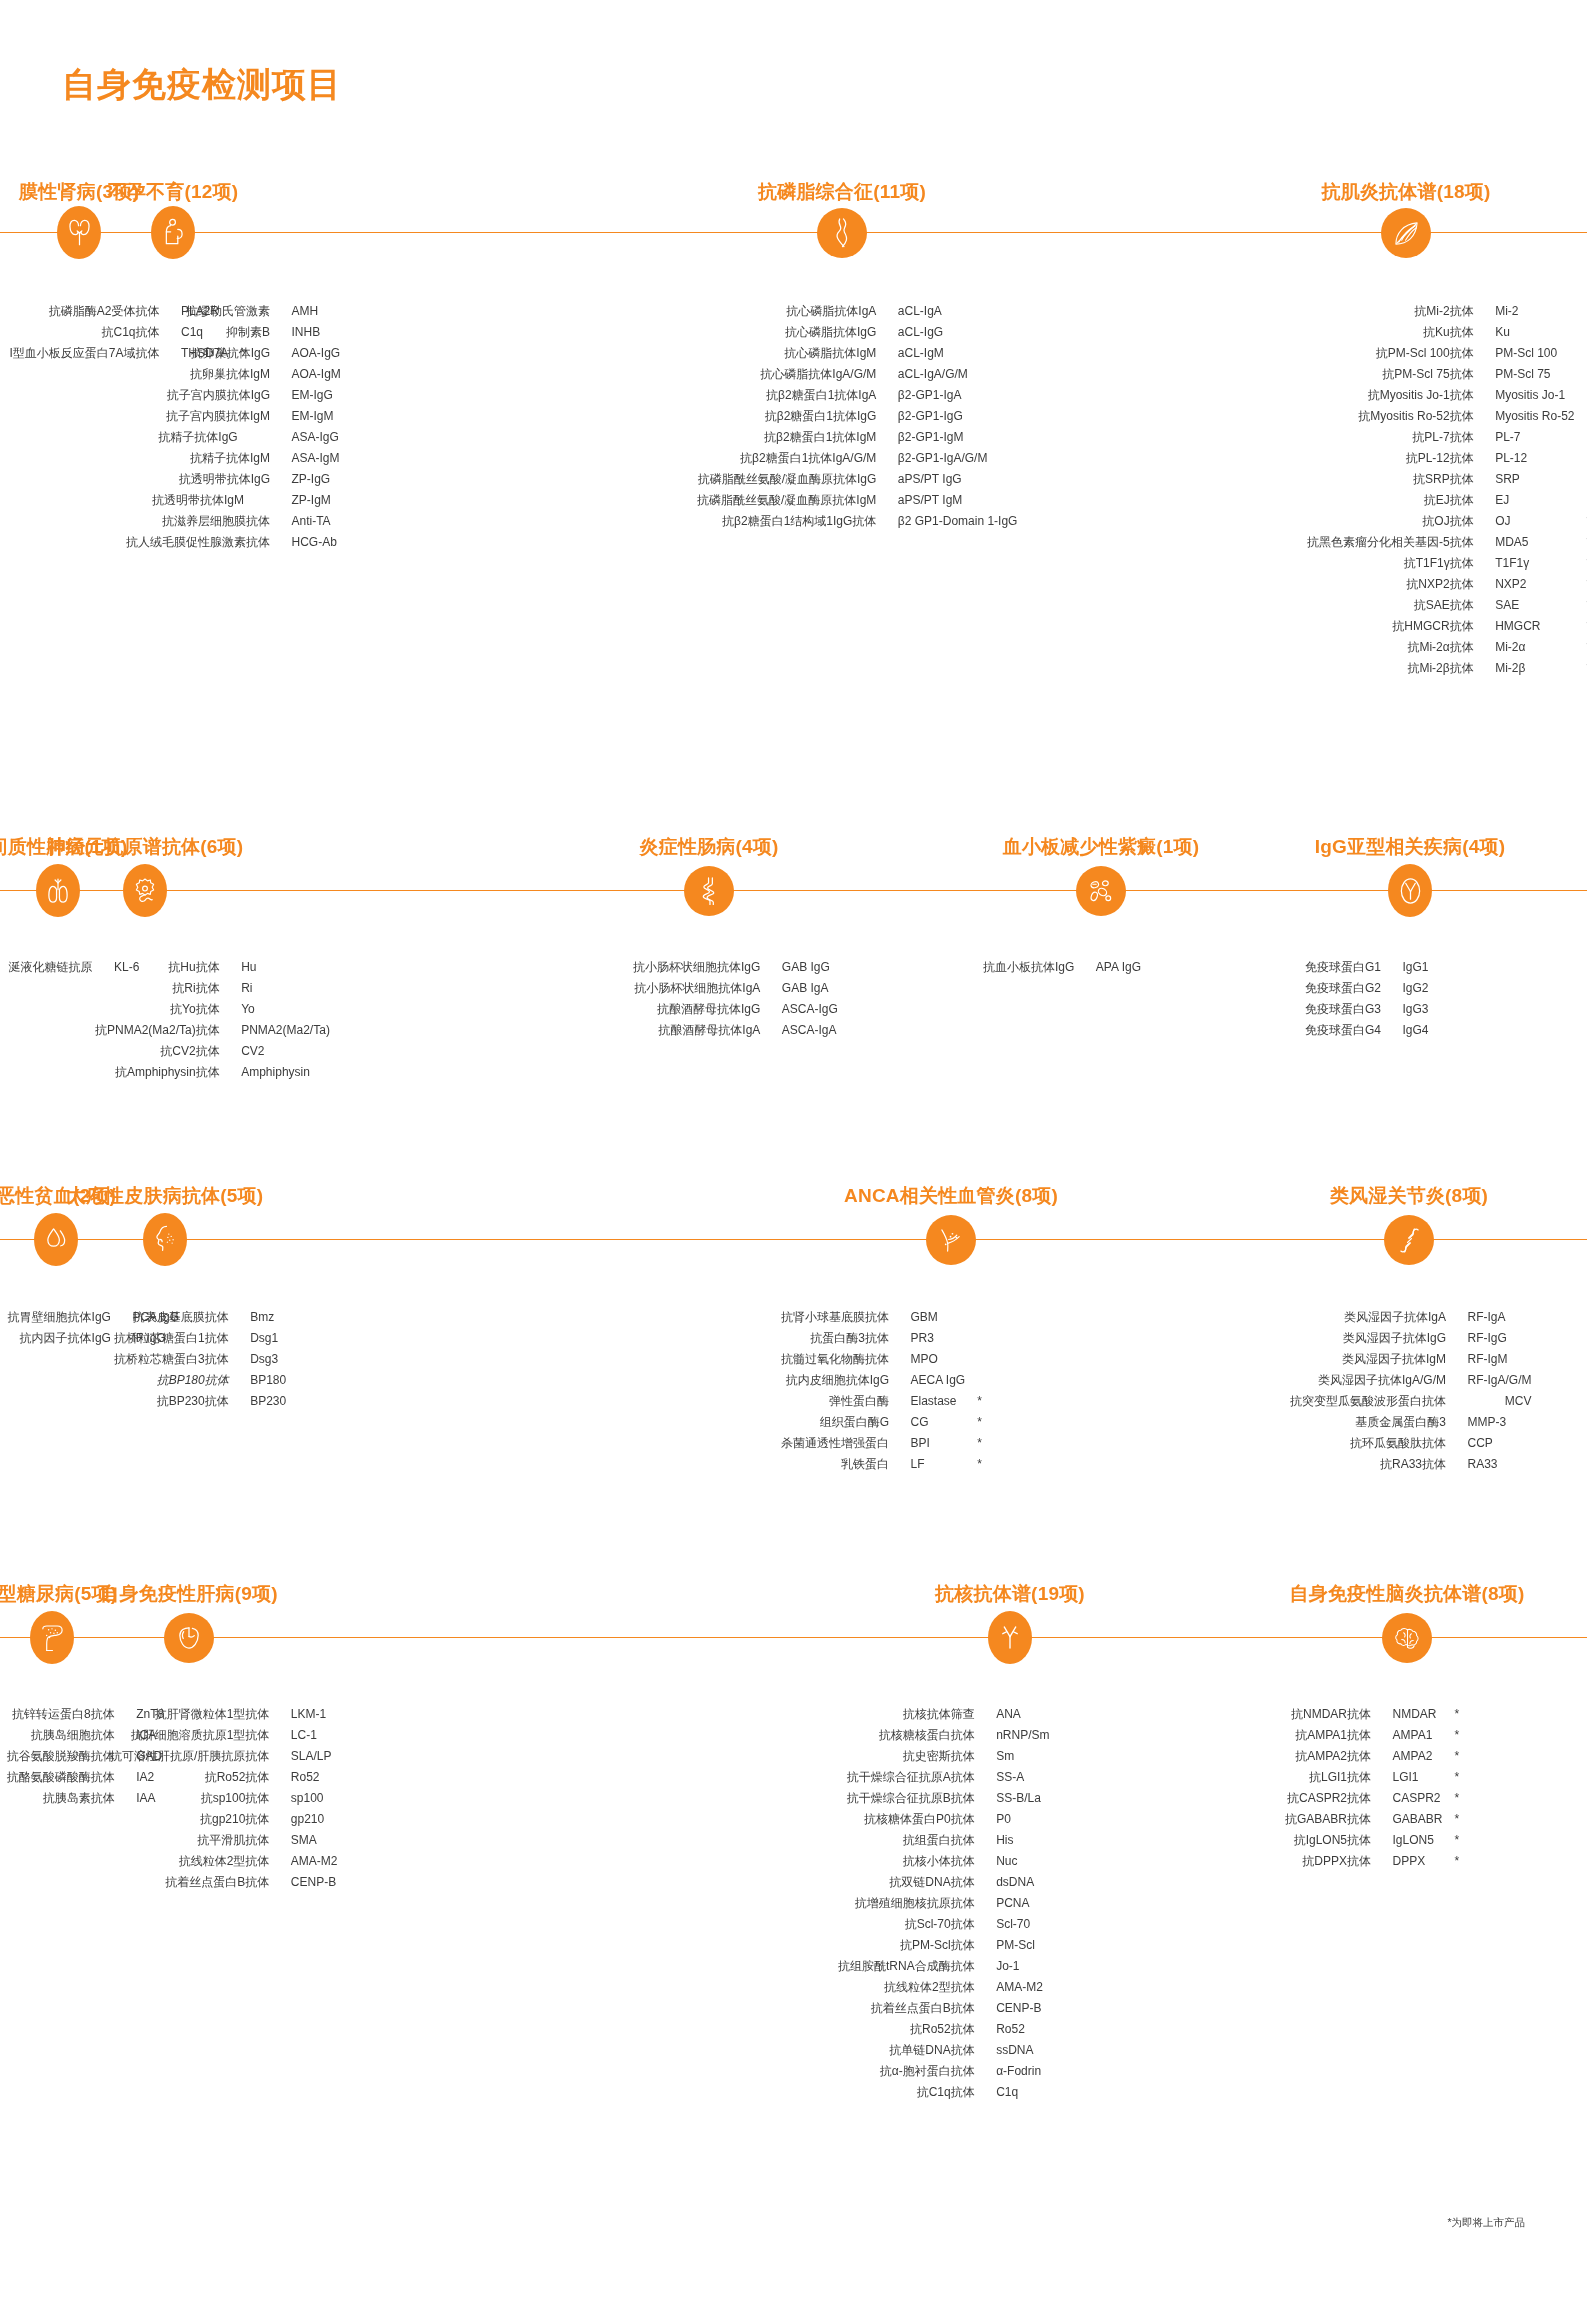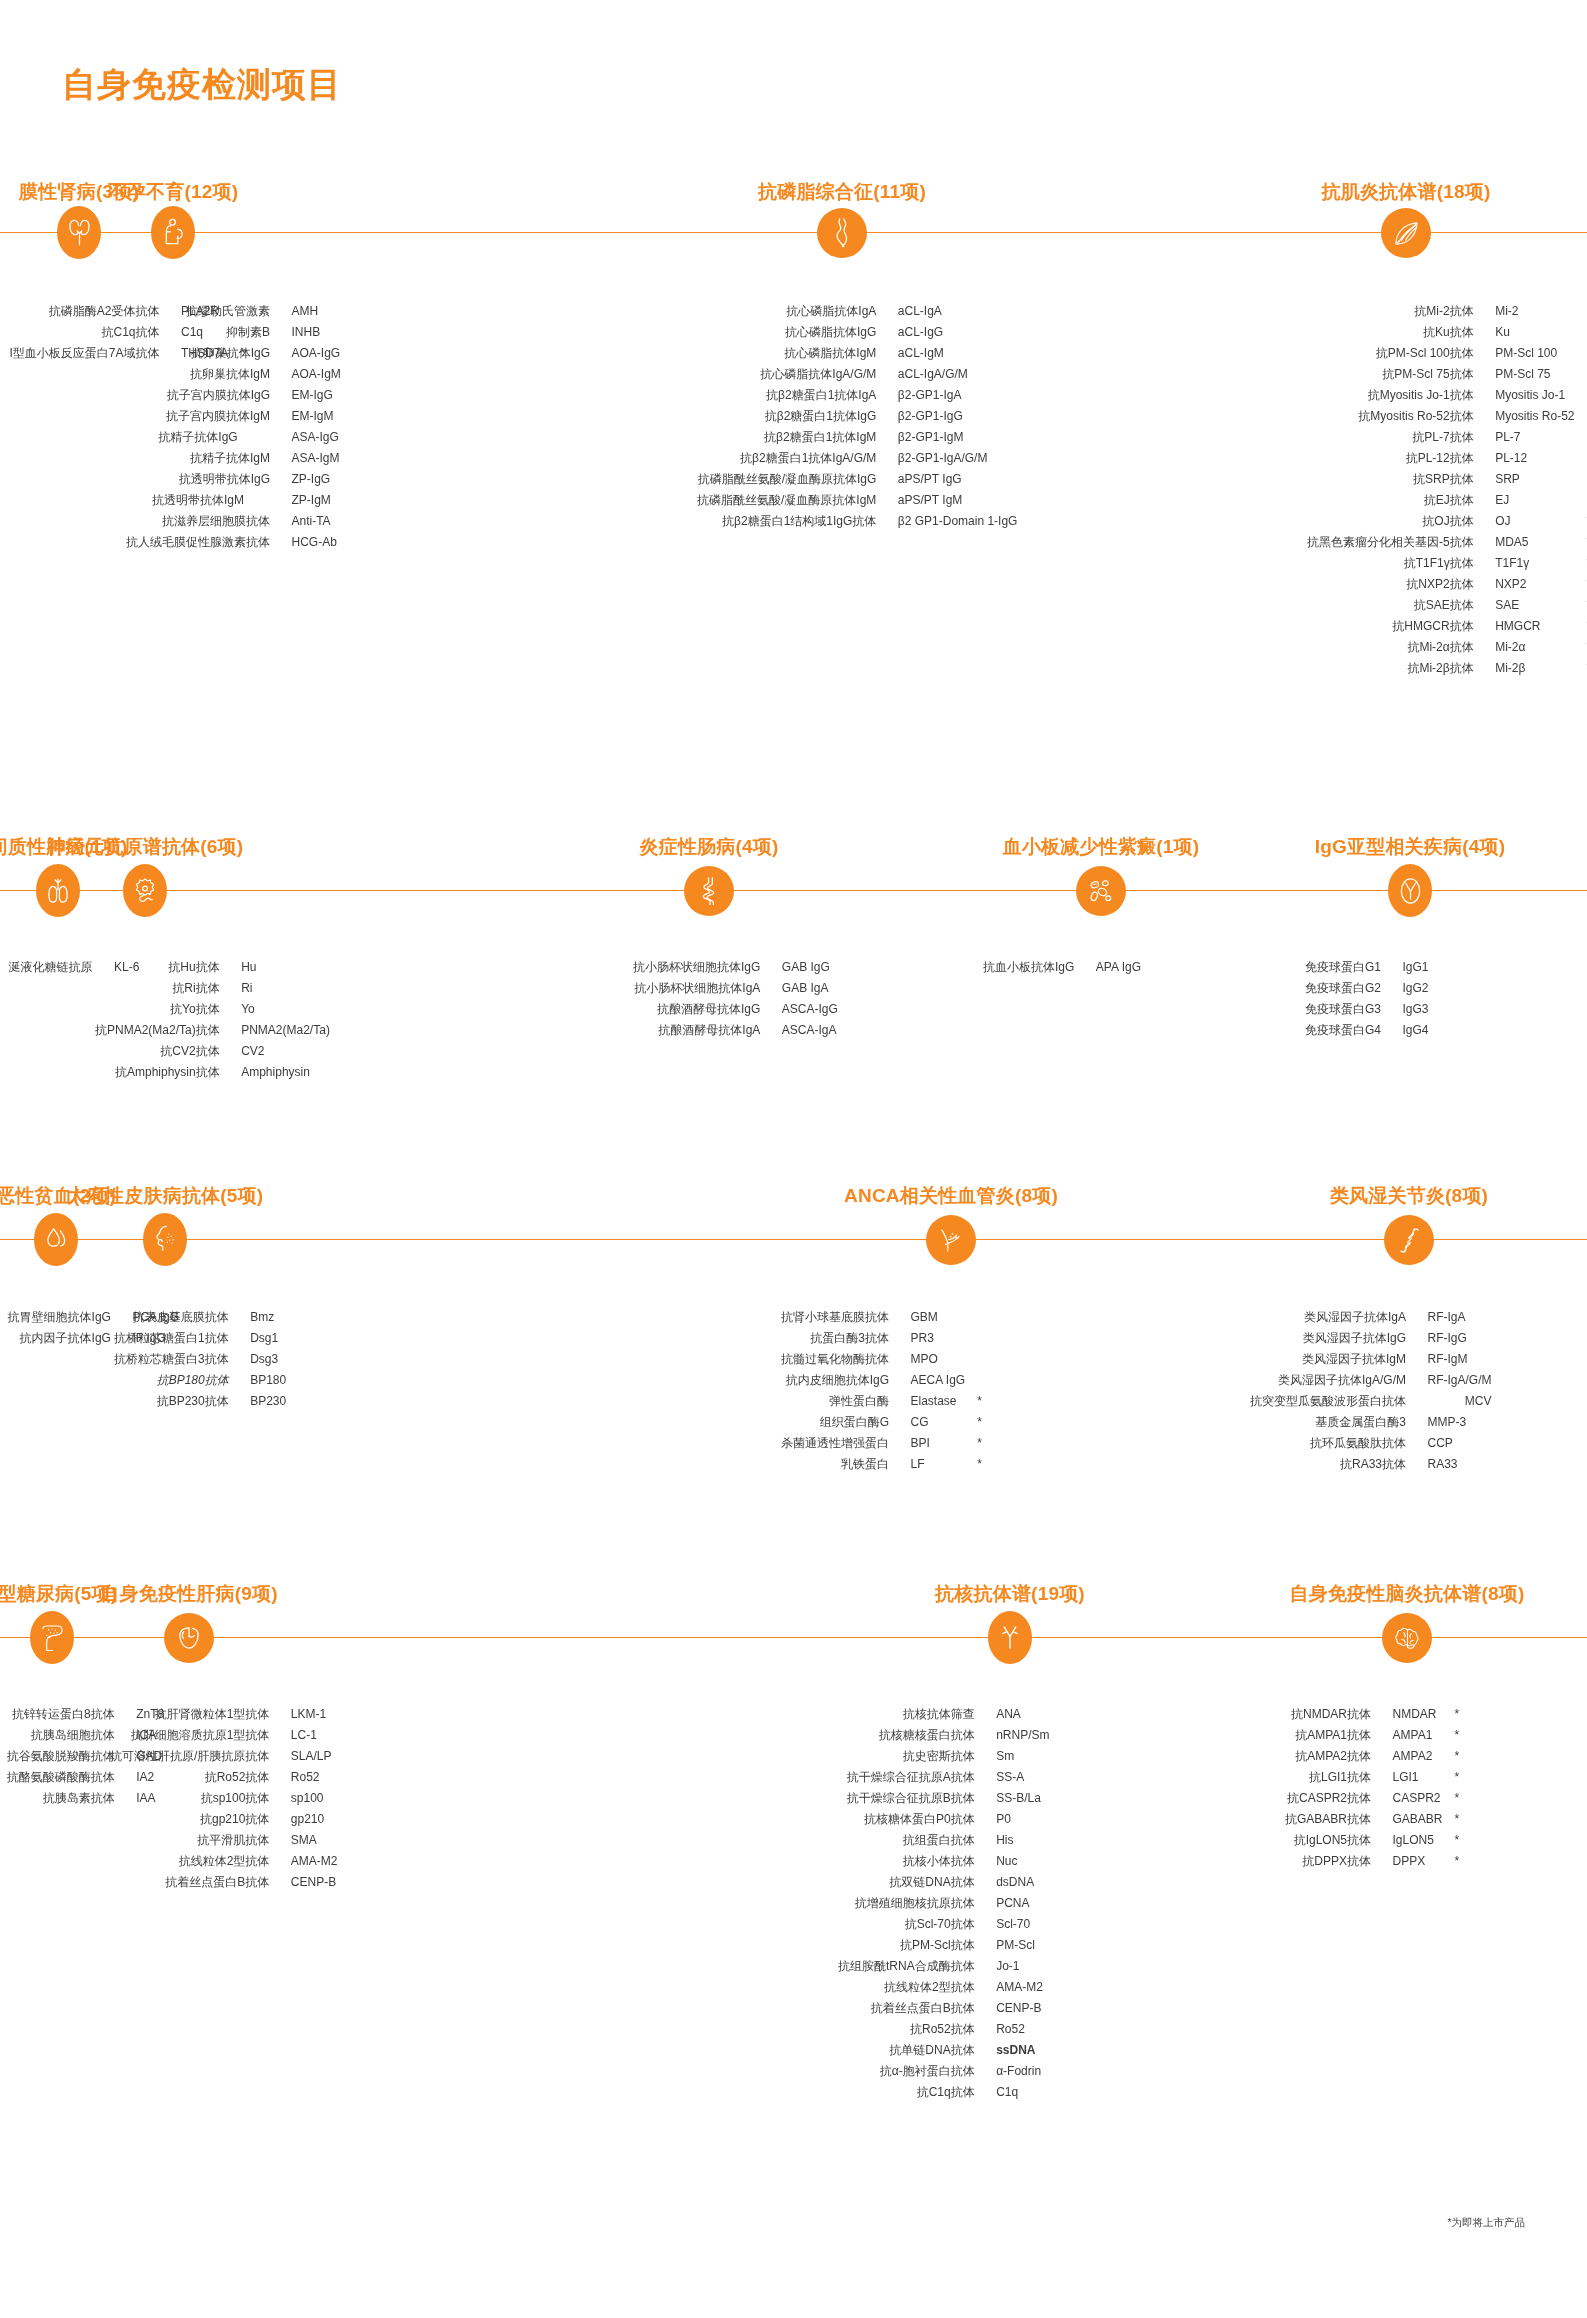--- a/index.html
+++ b/index.html
@@ -459,21 +459,21 @@
       <div class="item-list" style="left: 1250px; top: 1307px;">
         <div class="cell-cn" style="grid-area: 1 / 1;">类风湿因子抗体IgA</div>
         <div class="divider-cell" style="grid-area: 1 / 2 / span 8;"></div>
         <div class="cell-en" style="grid-area: 1 / 3;">RF-IgA</div>
         <div class="cell-cn" style="grid-area: 2 / 1;">类风湿因子抗体IgG</div>
         <div class="cell-en" style="grid-area: 2 / 3;">RF-IgG</div>
         <div class="cell-cn" style="grid-area: 3 / 1;">类风湿因子抗体IgM</div>
         <div class="cell-en" style="grid-area: 3 / 3;">RF-IgM</div>
         <div class="cell-cn" style="grid-area: 4 / 1;">类风湿因子抗体IgA/G/M</div>
         <div class="cell-en" style="grid-area: 4 / 3;">RF-IgA/G/M</div>
-        <div class="cell-cn" style="grid-area: 5 / 1;">抗突变型瓜氨酸波形蛋白抗体</div>
+        <div class="cell-cn" style="grid-area: 5 / 1; margin-left: 40px;">抗突变型瓜氨酸波形蛋白抗体</div>
         <div class="cell-en" style="grid-area: 5 / 3; text-align: right;">MCV</div>
         <div class="cell-cn" style="grid-area: 6 / 1;">基质金属蛋白酶3</div>
         <div class="cell-en" style="grid-area: 6 / 3;">MMP-3</div>
         <div class="cell-cn" style="grid-area: 7 / 1;">抗环瓜氨酸肽抗体</div>
         <div class="cell-en" style="grid-area: 7 / 3;">CCP</div>
         <div class="cell-cn" style="grid-area: 8 / 1;">抗RA33抗体</div>
         <div class="cell-en" style="grid-area: 8 / 3;">RA33</div>
       </div>
     </div>
     <div class="band">
@@ -574,21 +574,21 @@
         <div class="cell-en" style="grid-area: 12 / 3;">PM-Scl</div>
         <div class="cell-cn" style="grid-area: 13 / 1;">抗组胺酰tRNA合成酶抗体</div>
         <div class="cell-en" style="grid-area: 13 / 3;">Jo-1</div>
         <div class="cell-cn" style="grid-area: 14 / 1;">抗线粒体2型抗体</div>
         <div class="cell-en" style="grid-area: 14 / 3;">AMA-M2</div>
         <div class="cell-cn" style="grid-area: 15 / 1;">抗着丝点蛋白B抗体</div>
         <div class="cell-en" style="grid-area: 15 / 3;">CENP-B</div>
         <div class="cell-cn" style="grid-area: 16 / 1;">抗Ro52抗体</div>
         <div class="cell-en" style="grid-area: 16 / 3;">Ro52</div>
         <div class="cell-cn" style="grid-area: 17 / 1;">抗单链DNA抗体</div>
-        <div class="cell-en" style="grid-area: 17 / 3; font-weight: bold;">ssDNA</div>
+        <div class="cell-en" style="grid-area: 17 / 3;">ssDNA</div>
         <div class="cell-cn" style="grid-area: 18 / 1;">抗α-胞衬蛋白抗体</div>
         <div class="cell-en" style="grid-area: 18 / 3;">α-Fodrin</div>
         <div class="cell-cn" style="grid-area: 19 / 1;">抗C1q抗体</div>
         <div class="cell-en" style="grid-area: 19 / 3;">C1q</div>
       </div>
       <div class="sec-title" style="left: 1407px; top: 1581px;">自身免疫性脑炎抗体谱(8项)</div>
       <div class="icon-badge round" style="left: 1407px; top: 1613px;">
         <svg width="27" height="25" viewBox="0 0 56 52" fill="none" stroke="#fff" stroke-width="2.2" stroke-linecap="round" stroke-linejoin="round">
 <path d="M28 8c-4-4-11-4-14 1-5 0-8 4-7 9-4 2-5 8-1 11-1 5 3 9 8 8 2 4 8 5 11 1 3 4 9 4 12 1 5 2 10-2 10-7 4-3 4-9 0-12 1-5-3-9-8-9-2-4-8-5-11-3z"></path>
 <path d="M28 8v36"></path>

